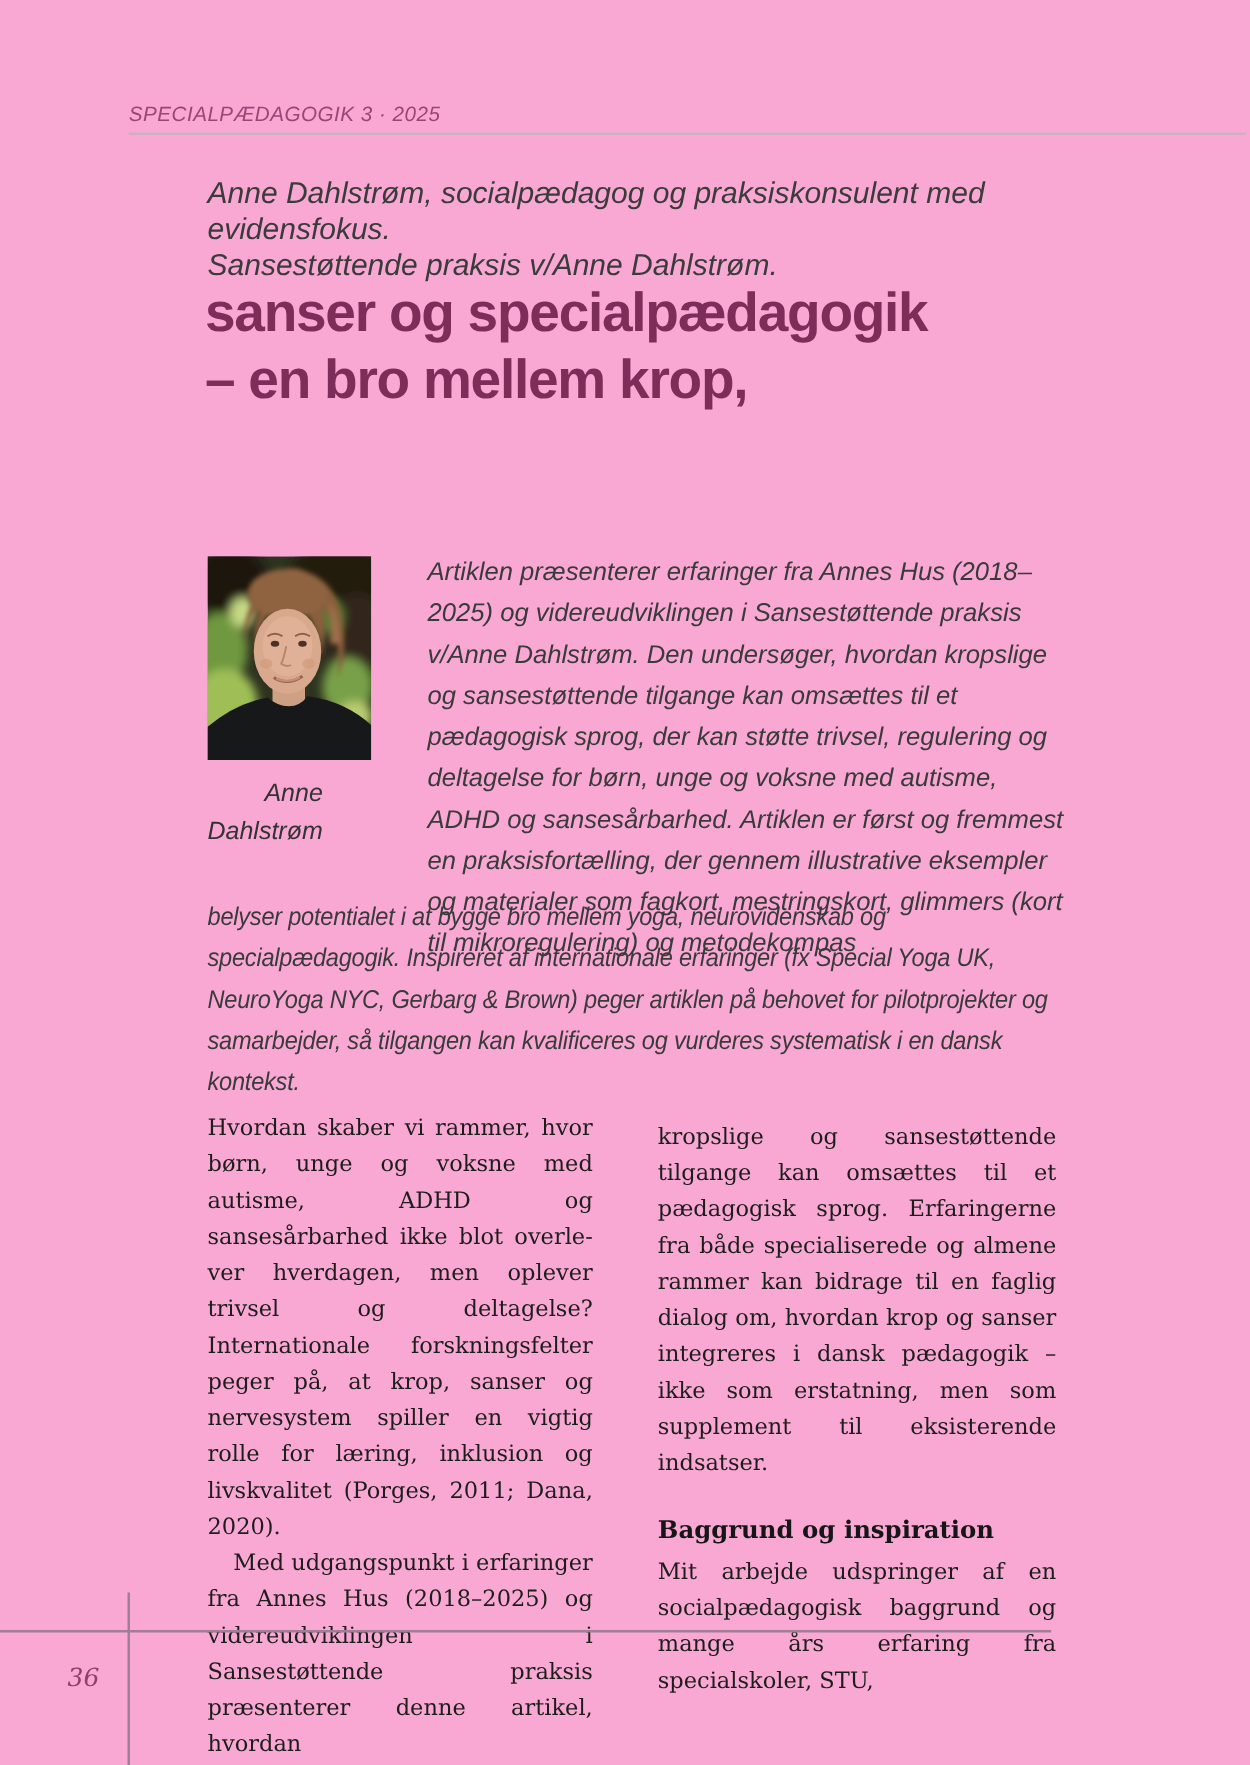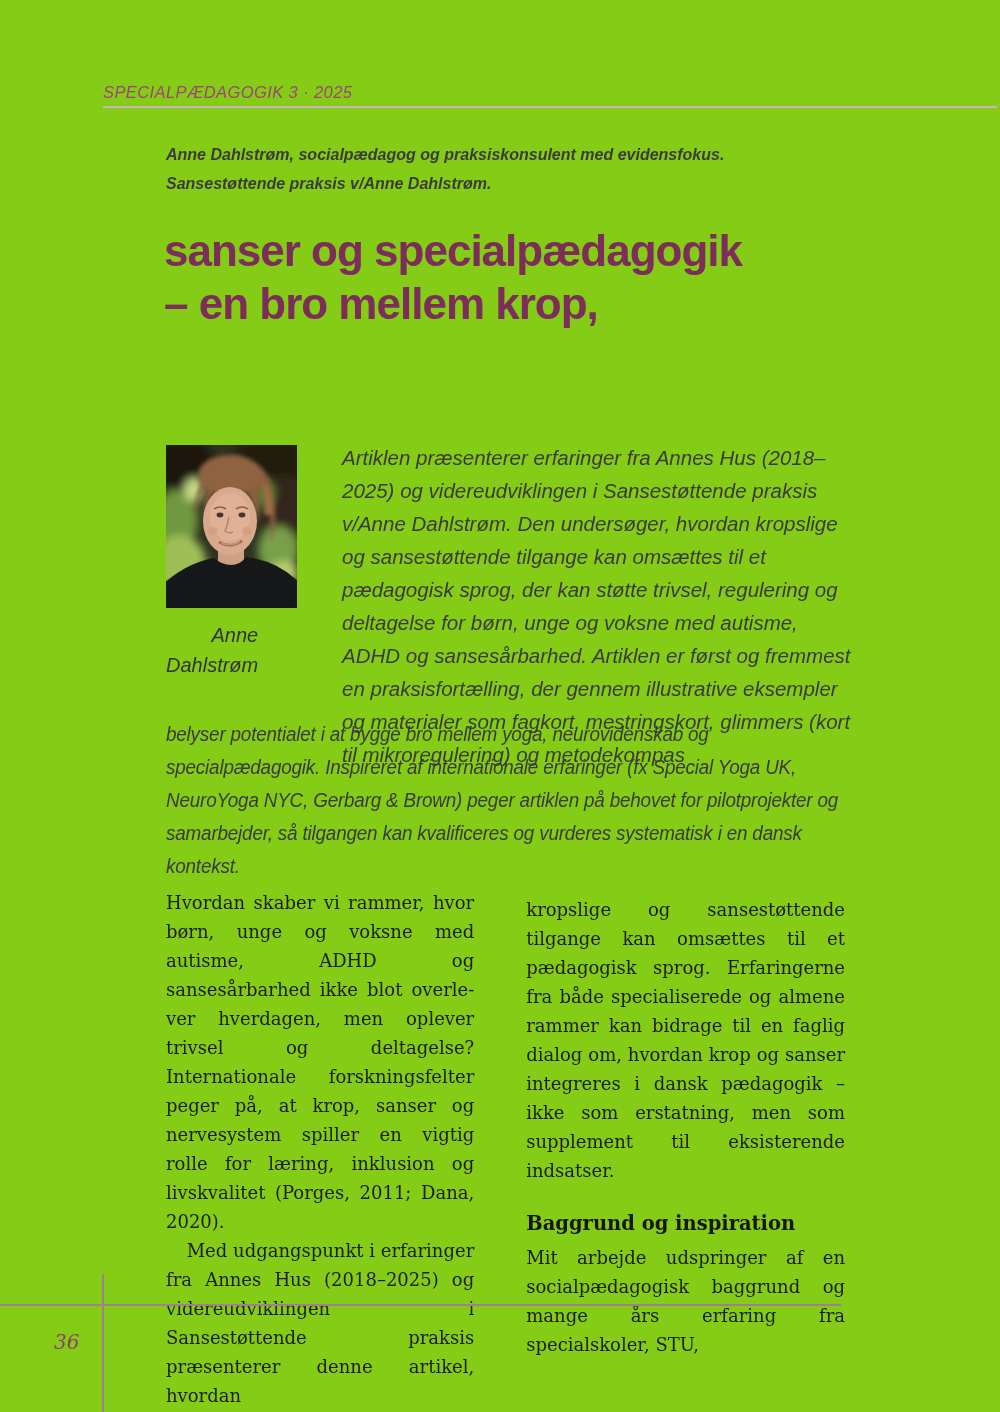--- a/index.html
+++ b/index.html
@@ -1,38 +1,38 @@
 <!DOCTYPE html>
 <html lang="da"><head>
 <meta charset="utf-8">
 <style>
   html,body{margin:0;padding:0;background:#e8e8e8;}
   #page{
     position:relative;
     width:1000px;height:1412px;
     margin:0 auto;
-    background:#84cc16;
+    background:#f9a8d4;
     overflow:hidden;
     font-family:"Liberation Sans", sans-serif;
   }
   
   .masthead{
     position:absolute;left:103px;top:83px;
     font-style:italic;font-size:16.5px;letter-spacing:.4px;
     color:#9d4477;
     font-family:"Liberation Sans", sans-serif;
   }
   .masthead-rule{
     position:absolute;left:103px;top:106px;width:894px;height:2px;
     background:#cdb0c2;
   }
   
   .byline{
     position:absolute;left:166px;top:140px;width:720px;
-    font-style:italic;font-size:16px;line-height:29px;color:#3b3b3b;font-weight:bold;
+    font-style:italic;font-size:24px;line-height:29px;color:#3b3b3b;
   }
   
   .title{
     position:absolute;left:164px;top:224px;width:760px;
     font-weight:bold;font-size:44px;line-height:53px;letter-spacing:-1px;
     color:#7d2d5a;
     font-family:"Liberation Sans", sans-serif;
   }
   
   .photo{

